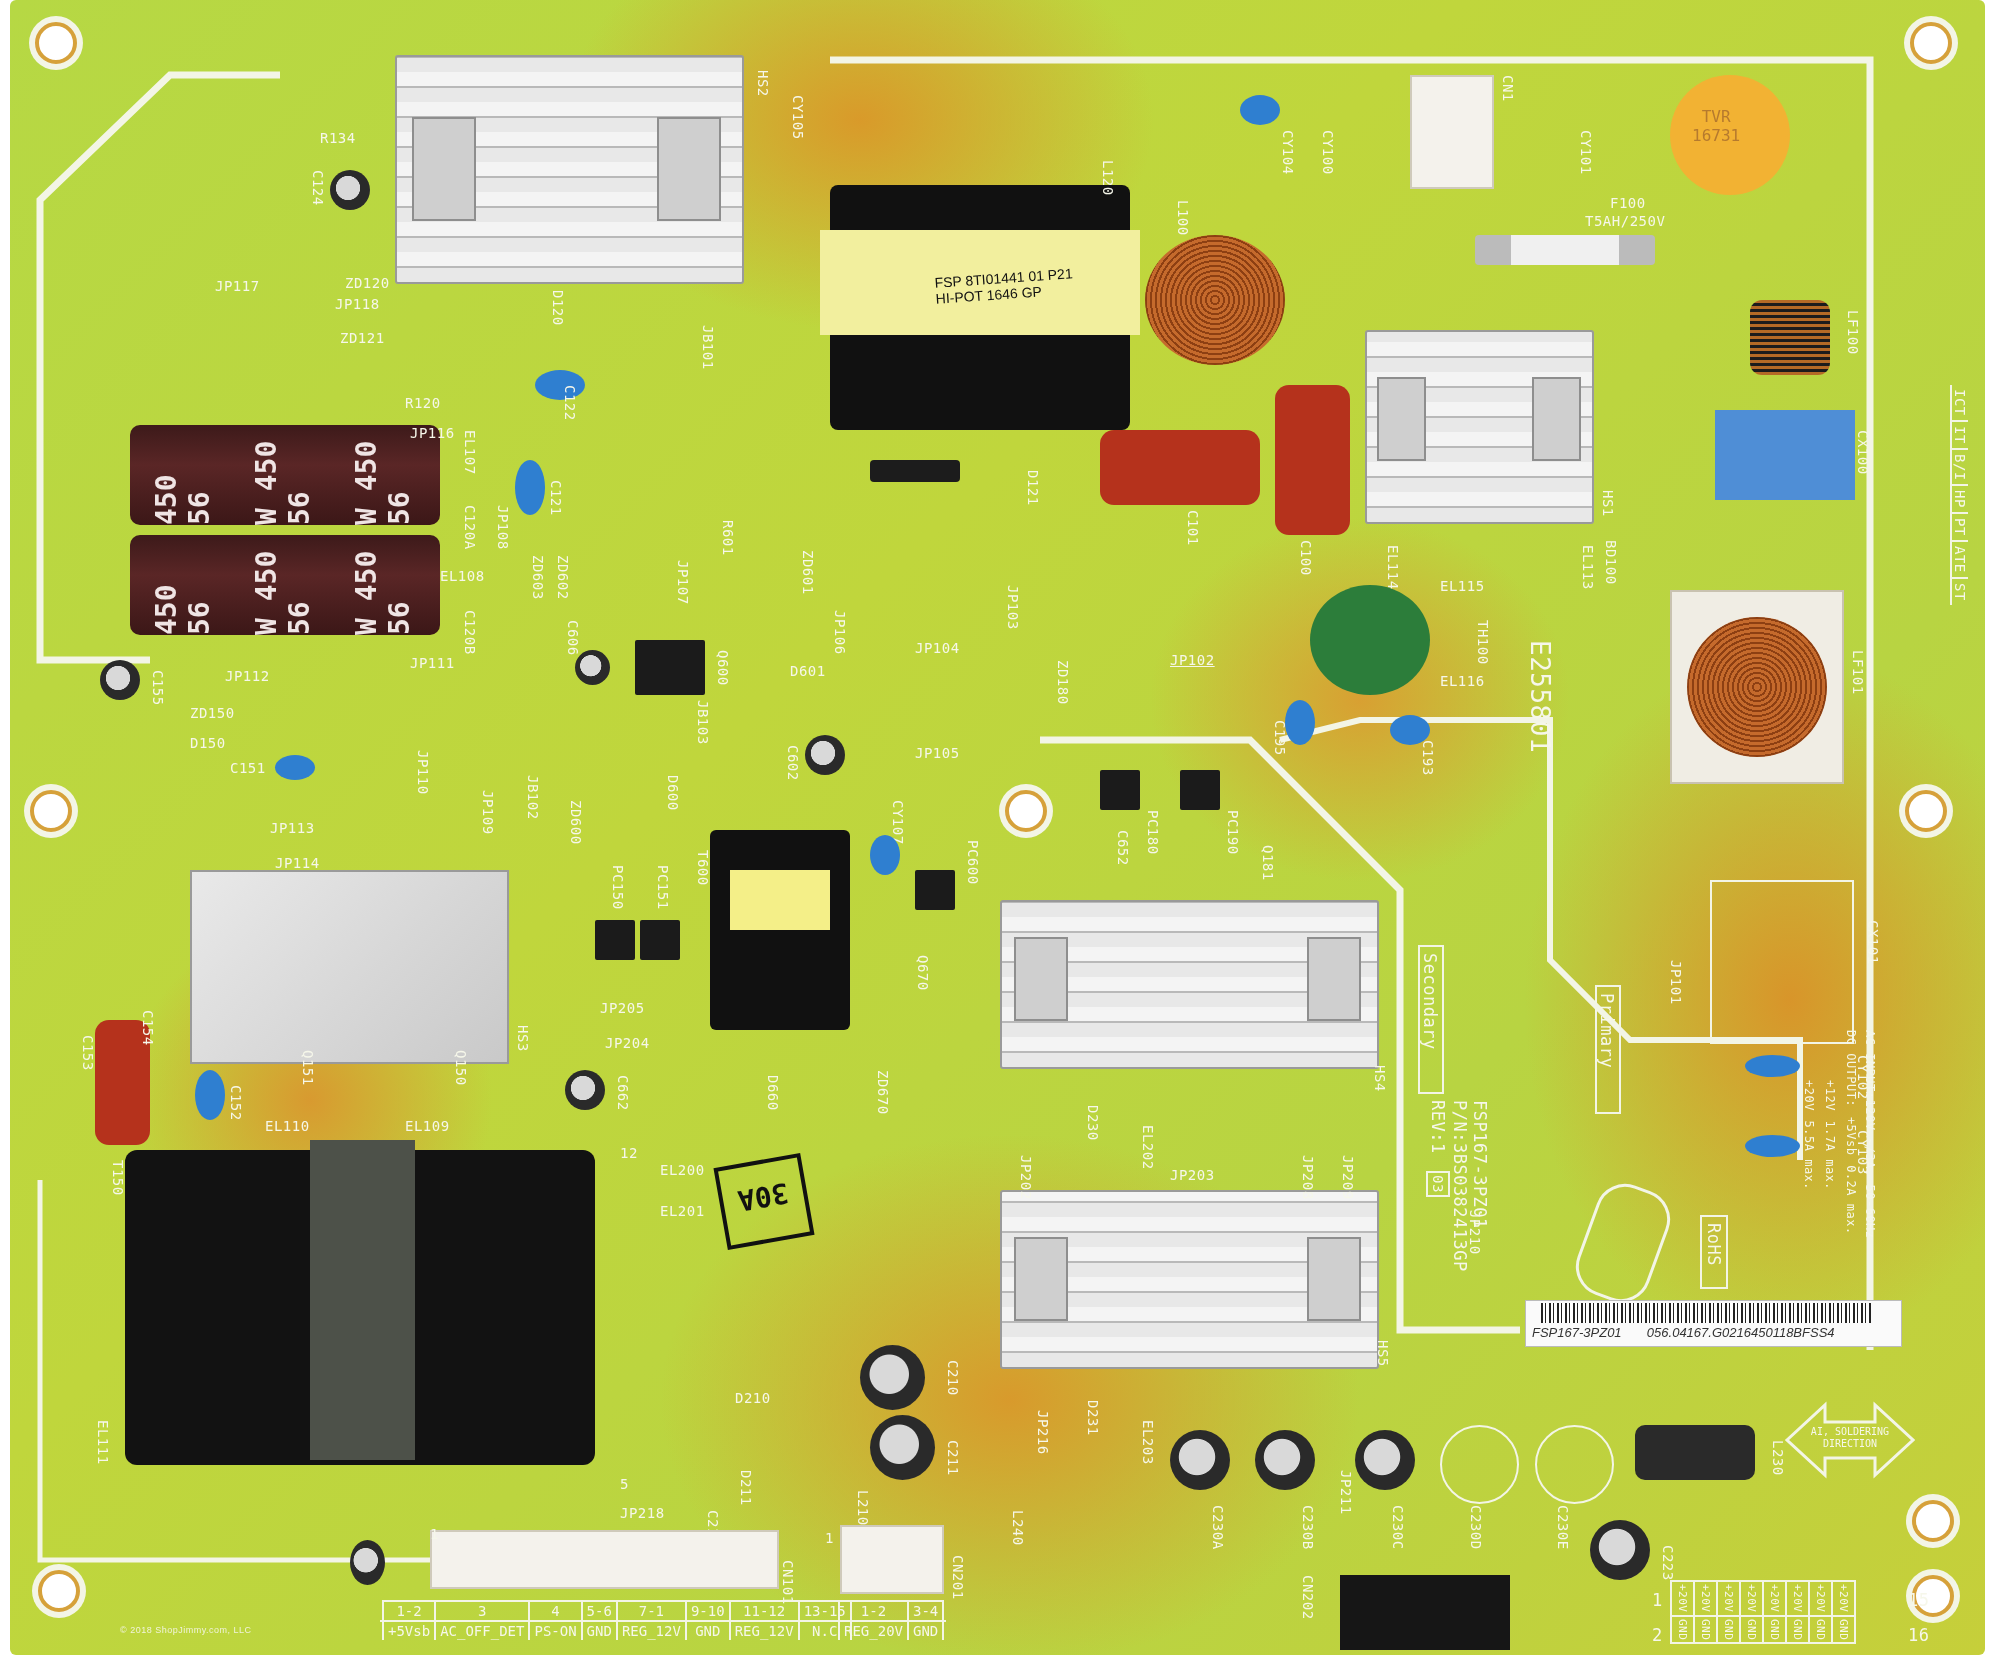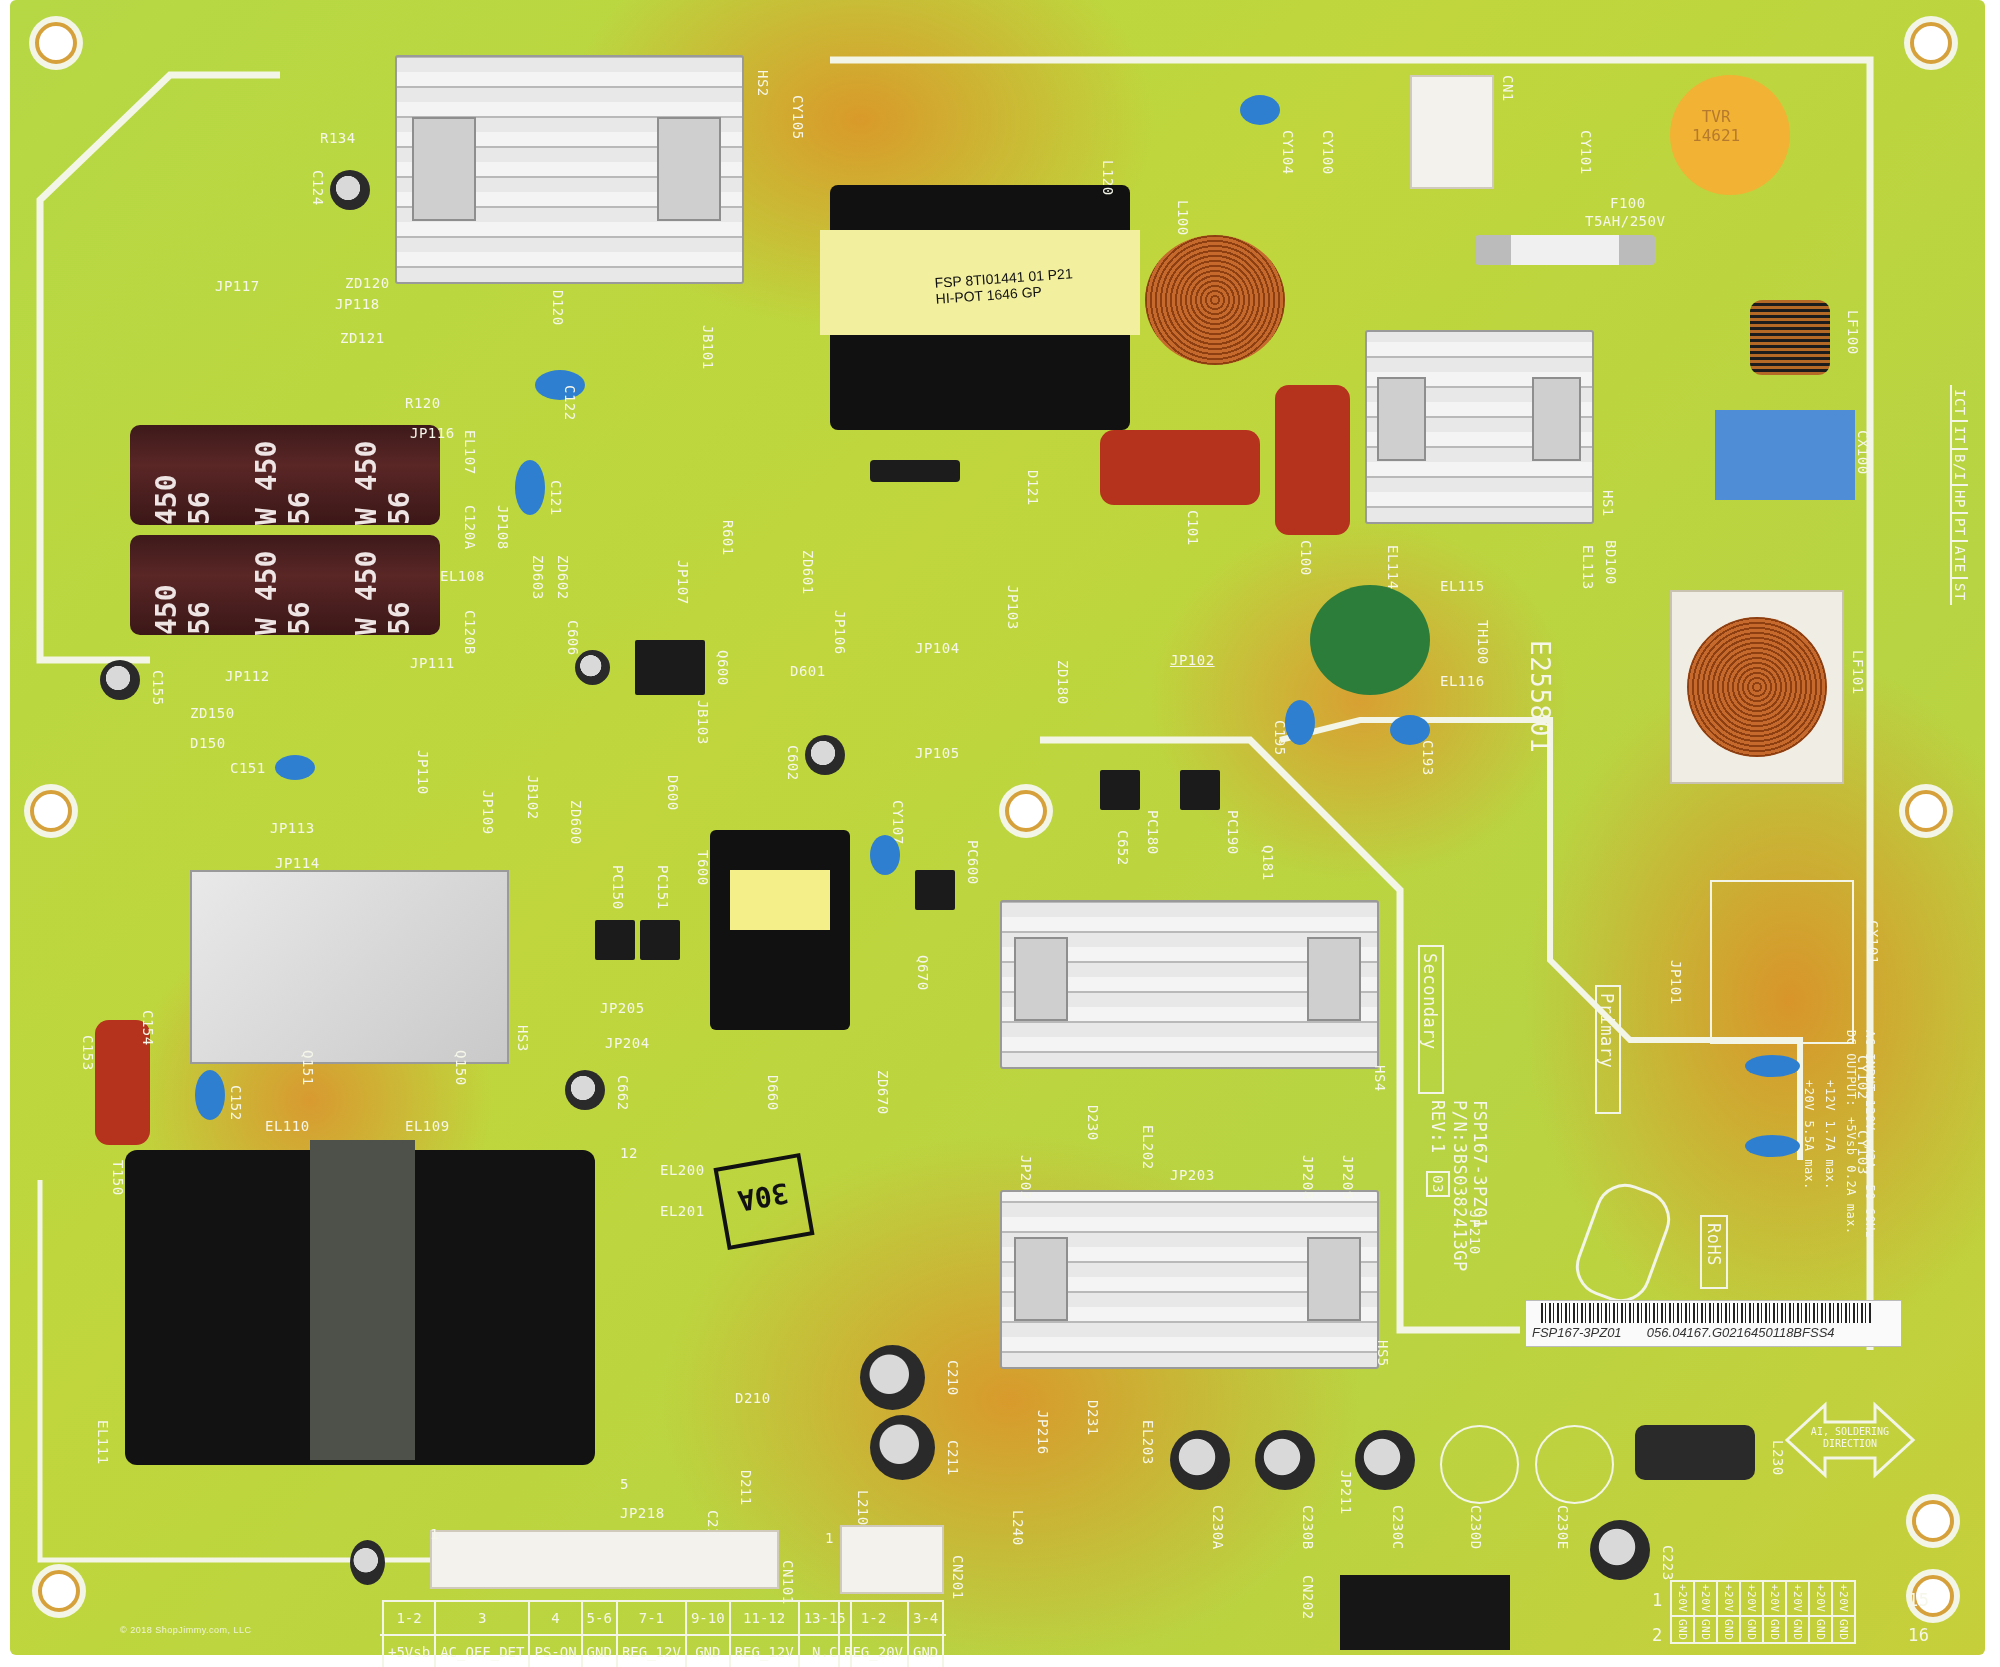--- a/index.html
+++ b/index.html
@@ -20,21 +20,21 @@
   .heatsink{position:absolute;background:repeating-linear-gradient(0deg,#e8e8e8 0 14px,#b9b9b9 14px 16px,#f4f4f4 16px 30px);border:2px solid #9a9a9a;border-radius:3px;}
   .hs-clip{position:absolute;background:#cfcfcf;border:2px solid #8e8e8e;}
   .elcap{position:absolute;border-radius:10px;background:linear-gradient(180deg,#3d1a1a,#5a2626 40%,#3b1717);color:#efe4e4;font-weight:bold;}
   .radcap{position:absolute;border-radius:50%;background:radial-gradient(circle at 45% 45%,#d9d9d9 0 38%,#2a2a2a 40% 100%);}
   .bluecap{position:absolute;border-radius:50%;background:#2f7fd0;}
   .label-sticker{position:absolute;background:#fafafa;border:1px solid #bbb;font-style:italic;}
   .connector{position:absolute;background:#f4f2ec;border:2px solid #cfcabb;}
   .ic{position:absolute;background:#1b1b1b;border-radius:2px;}
   .pin-table{position:absolute;display:flex;border-top:2px solid #f3f5e6;}
   .pin-table .cell{border-right:2px solid #f3f5e6;display:flex;flex-direction:column;align-items:center;justify-content:center;color:#f6f7ea;font-size:14px;}
-  .pin-table .cell span{padding:8px 4px;}
+  .pin-table .cell span{padding:1px 4px;}
   .pin-table .cell .top{border-bottom:2px solid #f3f5e6;width:100%;text-align:center;}
 </style>
 </head>
 <body>
 
 <div class="board">
 
   <div class="hole" style="left:25px;top:22px;width:34px;height:34px;"></div>
   <div class="hole" style="left:1900px;top:22px;width:34px;height:34px;"></div>
   <div class="hole" style="left:20px;top:790px;width:34px;height:34px;"></div>
@@ -142,21 +142,21 @@
   <span class="text vert" style="left:1568px;top:130px;">CY101</span>
   <span class="text vert" style="left:1625px;top:130px;"></span>
 
   <span class="text" style="left:1600px;top:195px;">F100</span>
   <span class="text" style="left:1575px;top:213px;">T5AH/250V</span>
   <div style="position:absolute;left:1465px;top:235px;width:180px;height:30px;background:linear-gradient(90deg,#bbb 0 20%,#f0f0f0 20% 80%,#bbb 80%);border-radius:4px;"></div>
 
   <div style="position:absolute;left:1660px;top:75px;width:120px;height:120px;border-radius:50%;background:#f2b233;">
     <div style="position:absolute;left:22px;top:32px;color:#b67a2e;font-size:16px;text-align:center;">
       <div>TVR</div>
-      <div>14621</div>
+      <div>16731</div>
     </div>
   </div>
 
   <div class="heatsink" style="left:1355px;top:330px;width:225px;height:190px;">
     <div class="hs-clip" style="left:10px;top:45px;width:45px;height:80px;"></div>
     <div class="hs-clip" style="left:165px;top:45px;width:45px;height:80px;"></div>
   </div>
   <span class="text vert" style="left:1590px;top:490px;">HS1</span>
   <span class="text vert" style="left:1375px;top:545px;">EL114</span>
   <span class="text vert" style="left:1570px;top:545px;">EL113</span>

